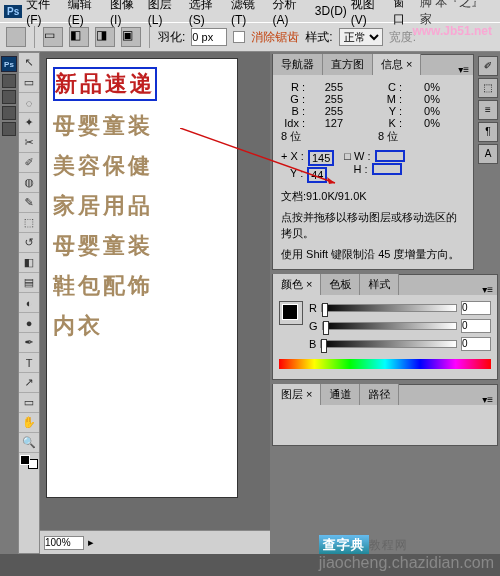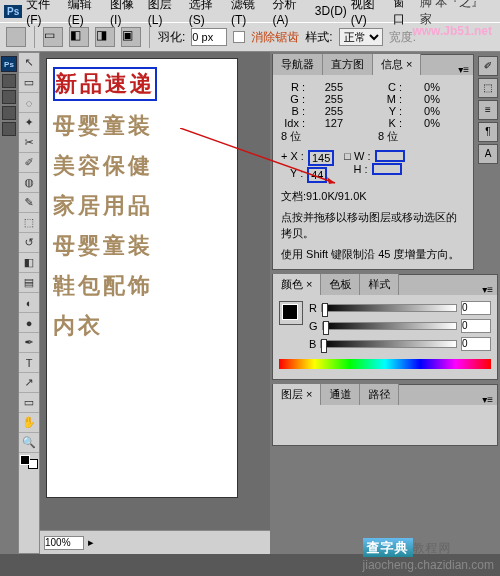--- a/index.html
+++ b/index.html
@@ -53,21 +53,21 @@
 .slider-row{display:flex;align-items:center;gap:4px;margin-bottom:4px;}
 .slider-row .sl{flex:1;height:8px;background:linear-gradient(to right,#000,#fff);border:1px solid #888;position:relative;}
 .slider-row .sl::after{content:"";position:absolute;left:0;top:-2px;width:4px;height:12px;background:#fff;border:1px solid #333;}
 .slider-row input{width:30px;height:14px;font-size:10px;border:1px solid #888;}
 .hue{height:10px;background:linear-gradient(to right,red,yellow,lime,cyan,blue,magenta,red);margin:4px 0;}
 .colorswatch{width:24px;height:24px;border:1px solid #555;display:inline-block;position:relative;}
 .colorswatch .f{width:16px;height:16px;background:#000;border:1px solid #fff;position:absolute;top:2px;left:2px;}
 .watermark-bot{position:absolute;right:6px;bottom:4px;text-align:left;font-size:13px;}
 .watermark-bot .cn{background:linear-gradient(#6be,#289);color:#fff;padding:2px 4px;font-weight:bold;letter-spacing:1px;}
 .watermark-bot .sm{color:#666;font-size:12px;letter-spacing:1px;}
-.watermark-bot .url{color:#888;font-size:12px;}
+.watermark-bot .url{color:#888;font-size:16px;}
 .panel-row{display:flex;}
 .panel-row .sidetabs{background:#7a7a7a;}
 </style>
 </head>
 <body>
 
 <div class="menubar">
   <span style="background:#0a3a6a;color:#9cf;padding:1px 3px;font-size:10px;font-weight:bold;">Ps</span>
   <span>文件(F)</span>
   <span>编辑(E)</span>

